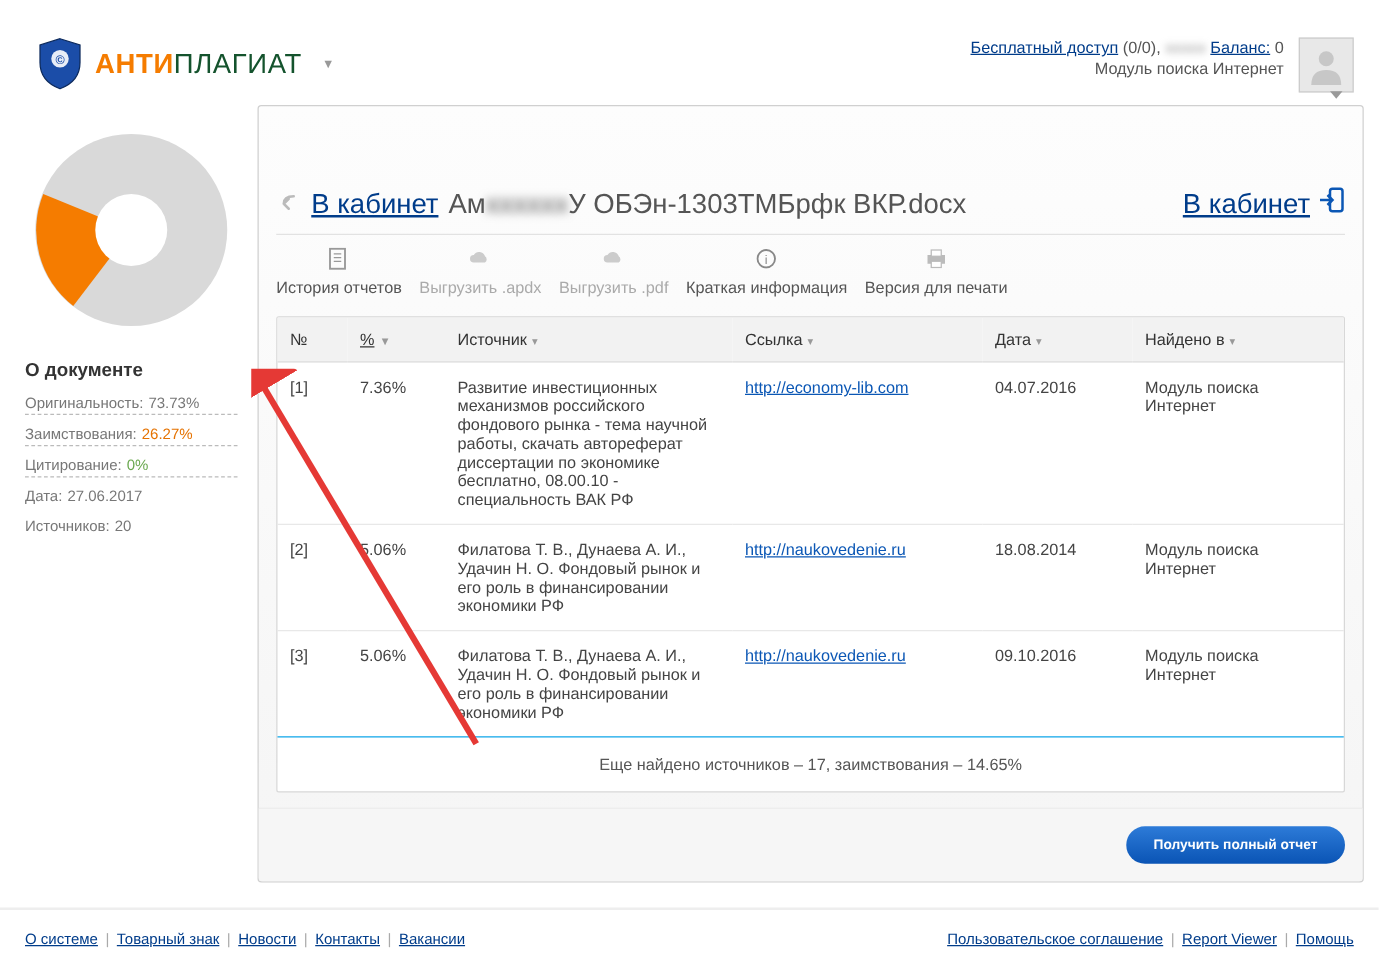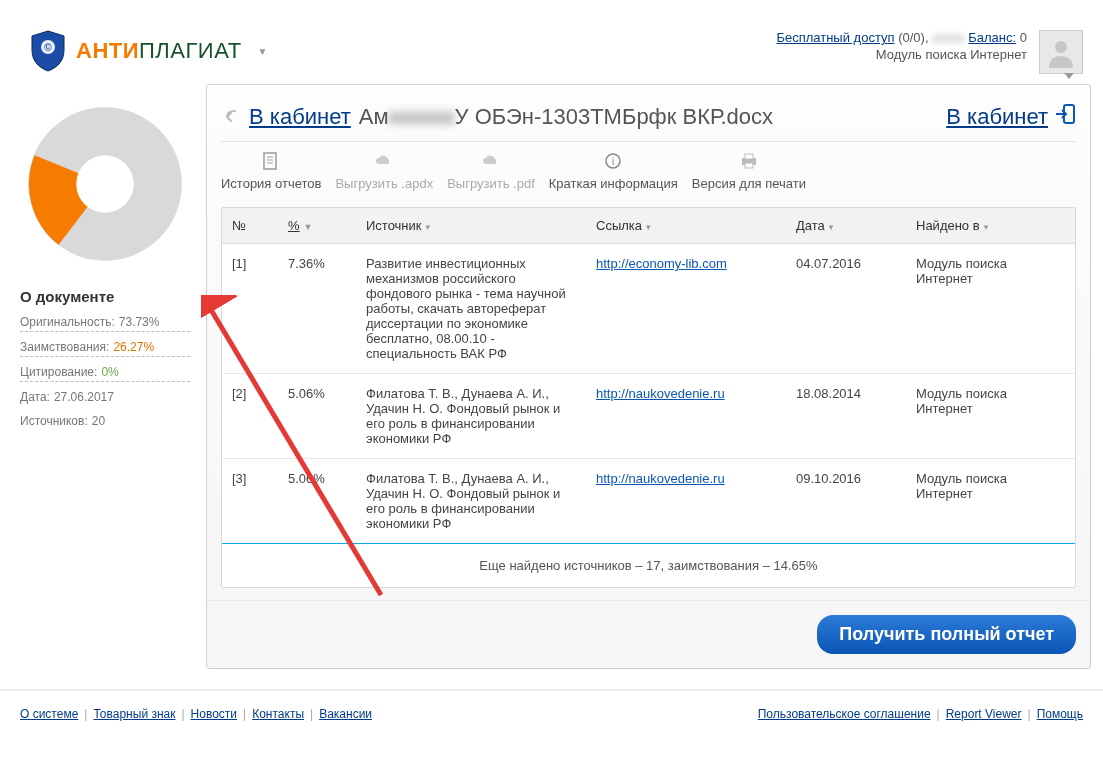--- a/index.html
+++ b/index.html
@@ -26,21 +26,21 @@
   .donut svg { width: 100%; height: 100%; }
   .doc-title { font-size: 15px; font-weight: bold; color: #333; margin-bottom: 10px; }
   .stat-row { font-size: 12px; color: #777; margin-bottom: 8px; border-bottom: 1px dashed #bbb; padding-bottom: 2px; display:flex; gap:4px; }
   .stat-row.nb { border-bottom: none; }
   .stat-val-green { color: #6aa84f; }
   .stat-val-orange { color: #e57200; }
   
   .content { flex: 1; border: 1px solid #d0d0d0; border-radius: 3px; background: linear-gradient(#fdfdfd,#f5f5f5); padding: 0; position: relative; }
   .content-inner { padding: 12px 14px; }
   
-  .title-row { display: flex; align-items: center; gap: 8px; font-size: 22px; color: #555; padding: 6px 0 10px 0; border-bottom: 1px solid #e2e2e2; margin-bottom: 6px; }
+  .title-row { display: flex; align-items: center; gap: 8px; font-size: 22px; color: #555; padding: 6px 0 10px 0; border-bottom: 1px solid #e2e2e2; margin-bottom: 6px; margin-top: 46px; }
   .title-row .back-icon { color:#aaa; width:20px; height:20px; }
   .title-row .doc-name { color:#555; }
   .title-row .blur { filter: blur(4px); }
   .title-row .right-link { margin-left:auto; display:flex; align-items:center; gap:6px; }
   
   .toolbar { display: flex; align-items:center; gap: 14px; font-size: 13px; color: #555; padding: 4px 0 16px 0; flex-wrap: wrap; }
   .toolbar .item { display:flex; align-items:center; gap:6px;flex-direction:column; }
   .toolbar .disabled { color: #aaa; }
   .tb-icon { width:18px; height:18px; display:inline-flex; align-items:center; justify-content:center; }
   
@@ -50,21 +50,21 @@
   table.results th .sort { color:#999; font-size:9px; margin-left:4px; }
   table.results td { padding: 12px 10px; border-bottom: 1px solid #e8e8e8; vertical-align: top; color:#444; }
   table.results tr:last-child td { border-bottom: none; }
   .pct { color: #e57200; }
   .src-title { color: #0b57b5; }
   .src-link { color: #0b57b5; text-decoration: underline; }
   
   .more-row { text-align: center; padding: 14px; color: #555; font-size: 13px; border-top:1px solid #0ea5e9; }
   
   .action-bar { padding: 14px; text-align: right; border-top: 1px solid #e6e6e6; background:#f6f6f6; border-radius: 0 0 3px 3px; }
-  .primary-btn { background: linear-gradient(#2d7bd8,#0a54b5); color: #fff; border: none; padding: 9px 22px; border-radius: 16px; font-size: 18px; font-weight: bold; cursor: pointer; }
+  .primary-btn { background: linear-gradient(#2d7bd8,#0a54b5); color: #fff; border: none; padding: 9px 22px; border-radius: 16px; font-size: 11px; font-weight: bold; cursor: pointer; }
   
   .footer { padding: 16px 20px; font-size: 12px; border-top: 2px solid #eee; margin-top: 10px; display:flex; }
   .footer .left, .footer .right { display:flex; gap:6px; flex-wrap:wrap; }
   .footer .right { margin-left:auto; }
   .footer .sep { color:#aaa; }
   
   .arrow-overlay { position:absolute; left:-6px; top:210px; pointer-events:none; }
 </style>
 </head>
 <body>

